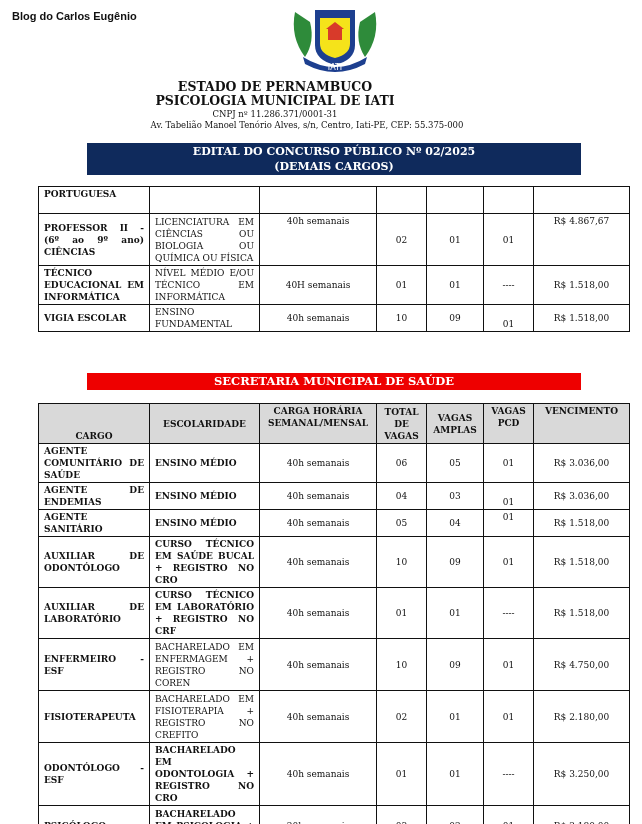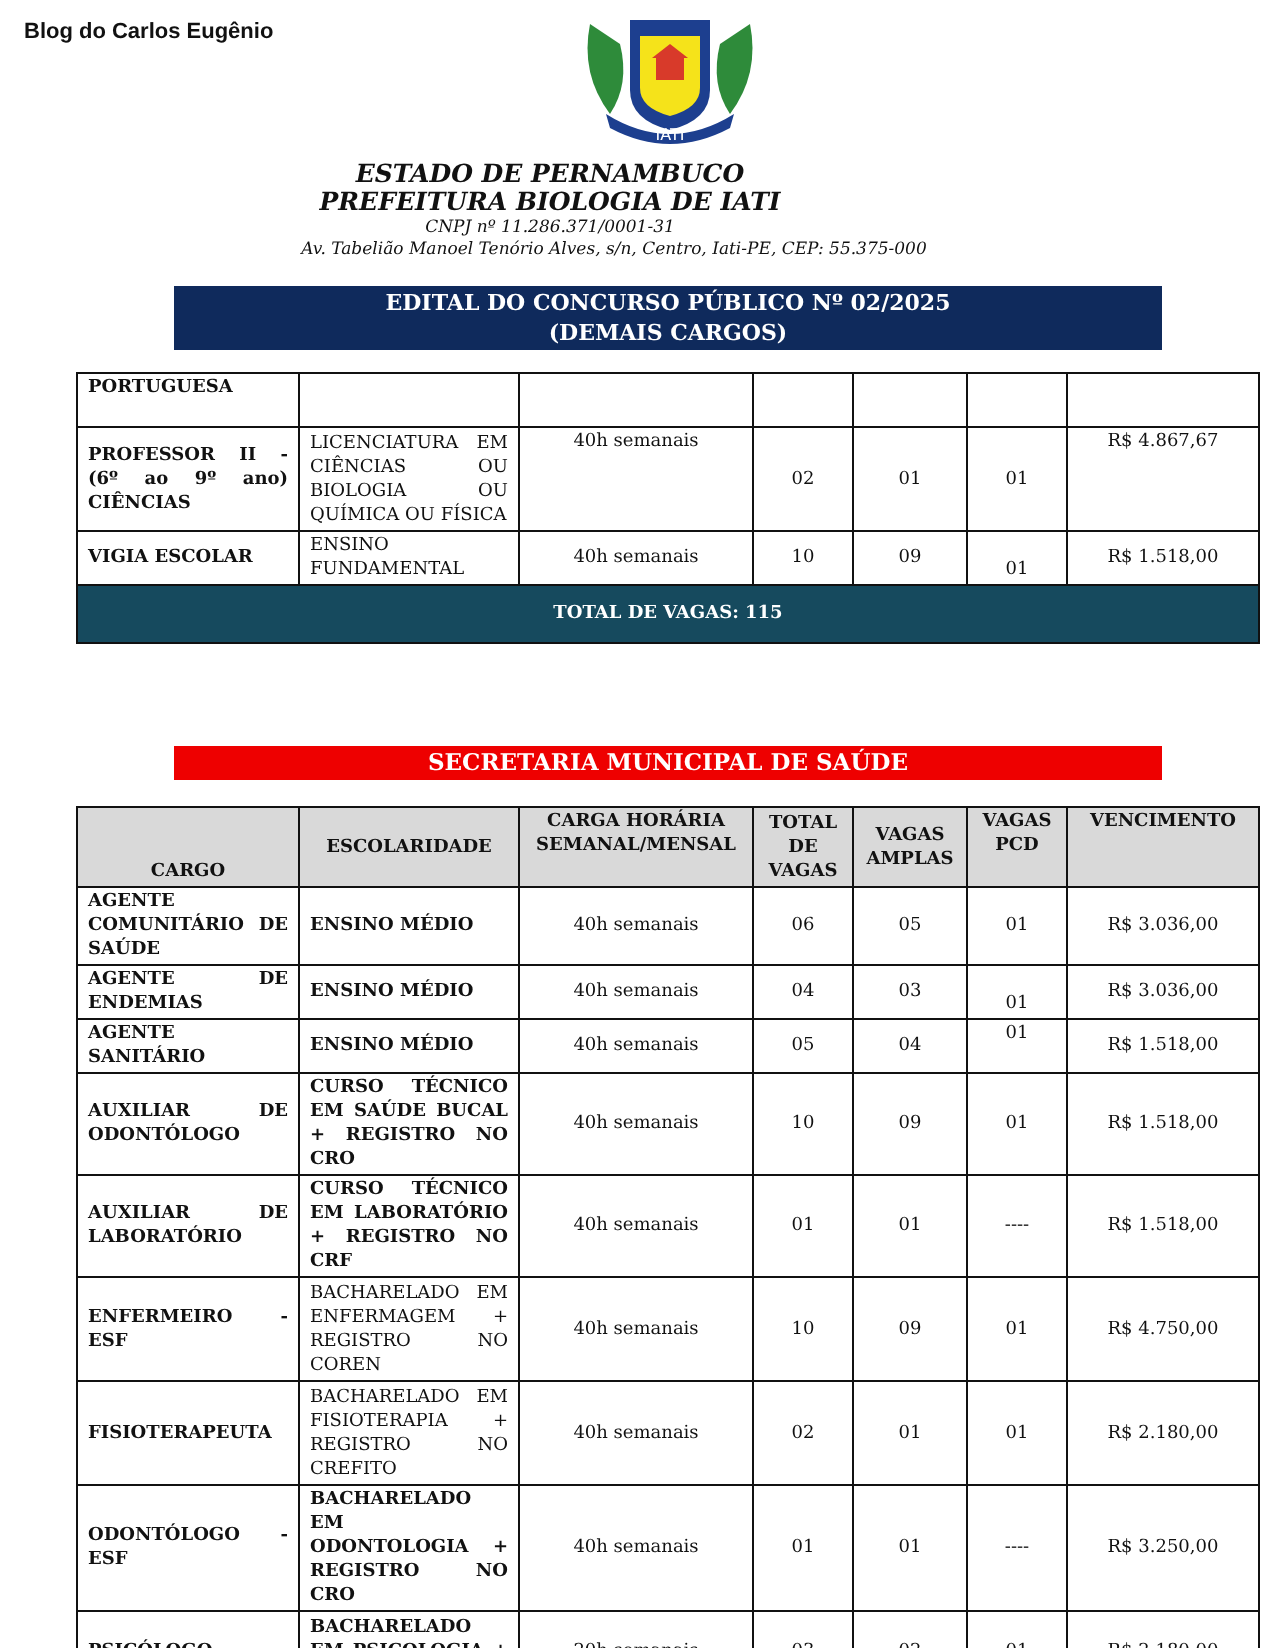--- a/index.html
+++ b/index.html
@@ -1,21 +1,21 @@
 <!DOCTYPE html>
 <html><head>
 <meta charset="utf-8">
 <style>
   html, body { margin:0; padding:0; background:#ffffff; }
   body { width:642px; height:824px; position:relative; overflow:hidden;
          font-family:"DejaVu Serif", "Liberation Serif", serif; color:#111; }
   .blog { position:absolute; left:12px; top:10px; font-family:"Liberation Sans", sans-serif;
           font-weight:bold; font-size:11px; }
   .logo { position:absolute; left:285px; top:2px; width:100px; height:75px; }
-  .head { position:absolute; left:0; width:550px; text-align:center;font-style:italic; }
+  .head { position:absolute; left:0; width:550px; text-align:center; }
   .h1 { top:80px; font-weight:bold; font-size:12.5px; line-height:14px; }
   .h2 { top:94px; font-weight:bold; font-size:12.5px; line-height:14px; }
   .h3 { top:109px; font-size:8.5px; line-height:11px; }
   .h4 { top:120px; font-size:8.5px; line-height:11px;padding-left:32px; }
   .banner { position:absolute; left:87px; width:494px; text-align:center; color:#fff; font-weight:bold; }
   .banner.blue { top:143px; height:32px; background:#0f2a5c; font-size:11px; line-height:15px; padding-top:1px; box-sizing:border-box; }
   .banner.red { top:373px; height:17px; background:#ee0000; font-size:11.5px; line-height:17px; }
   table { position:absolute; left:38px; border-collapse:collapse; table-layout:fixed; width:591px; }
   td, th { border:1px solid #111; font-size:9px; font-weight:bold; padding:1px 5px; vertical-align:middle; line-height:12px; }
   td.cargo { text-align:justify;border-radius:13px; }
@@ -39,21 +39,21 @@
   <path d="M90 10 Q95 35 80 55 Q70 40 75 20 Z" fill="#2e8b3a"></path>
   <path d="M30 8 h40 v35 q0 15 -20 20 q-20 -5 -20 -20 Z" fill="#1d3f8f"></path>
   <path d="M35 16 h30 v26 q0 10 -15 14 q-15 -4 -15 -14 Z" fill="#f5e31a"></path>
   <rect x="43" y="26" width="14" height="12" fill="#d83a2a"></rect>
   <path d="M41 27 L50 20 L59 27 Z" fill="#d83a2a"></path>
   <path d="M18 55 Q50 75 82 55 L80 62 Q50 78 20 62 Z" fill="#1d3f8f"></path>
   <text x="50" y="68" font-size="8" fill="#fff" text-anchor="middle" font-family="DejaVu Sans, sans-serif">IATI</text>
 </svg>
 
 <div class="head h1">ESTADO DE PERNAMBUCO</div>
-<div class="head h2">PREFEITURA BIOLOGIA DE IATI</div>
+<div class="head h2">PSICOLOGIA MUNICIPAL DE IATI</div>
 <div class="head h3">CNPJ nº 11.286.371/0001-31</div>
 <div class="head h4">Av. Tabelião Manoel Tenório Alves, s/n, Centro, Iati-PE, CEP: 55.375-000</div>
 
 <div class="banner blue">
   <div>EDITAL DO CONCURSO PÚBLICO Nº 02/2025</div>
   <div>(DEMAIS CARGOS)</div>
 </div>
 
 <table class="t1">
   <colgroup>
@@ -77,31 +77,37 @@
   </tr>
   <tr style="height:52px">
     <td class="cargo">PROFESSOR II - (6º ao 9º ano) CIÊNCIAS</td>
     <td class="esc">LICENCIATURA EM CIÊNCIAS OU BIOLOGIA OU QUÍMICA OU FÍSICA</td>
     <td class="c ctop">40h semanais</td>
     <td class="c">02</td>
     <td class="c">01</td>
     <td class="c">01</td>
     <td class="c ctop">R$ 4.867,67</td>
   </tr>
+  <tr style="height:39px">
+    <td class="cargo">TÉCNICO EDUCACIONAL EM INFORMÁTICA</td>
+    <td class="esc">NÍVEL MÉDIO E/OU TÉCNICO EM INFORMÁTICA</td>
+    <td class="c">40H semanais</td>
+    <td class="c">01</td>
+    <td class="c">01</td>
+    <td class="c">----</td>
+    <td class="c">R$ 1.518,00</td>
+  </tr>
   <tr style="height:26px">
     <td class="cargo">VIGIA ESCOLAR</td>
     <td class="esc">ENSINO FUNDAMENTAL</td>
     <td class="c">40h semanais</td>
     <td class="c">10</td>
     <td class="c">09</td>
     <td class="c cbot">01</td>
     <td class="c">R$ 1.518,00</td>
-  </tr>
-  <tr class="total">
-    <td colspan="7">TOTAL DE VAGAS: 115</td>
   </tr>
 </tbody>
   </table>
 
 <div class="banner red">SECRETARIA MUNICIPAL DE SAÚDE</div>
 
 <table class="t2">
   <colgroup>
       <col style="width:111px">
       <col style="width:110px">

